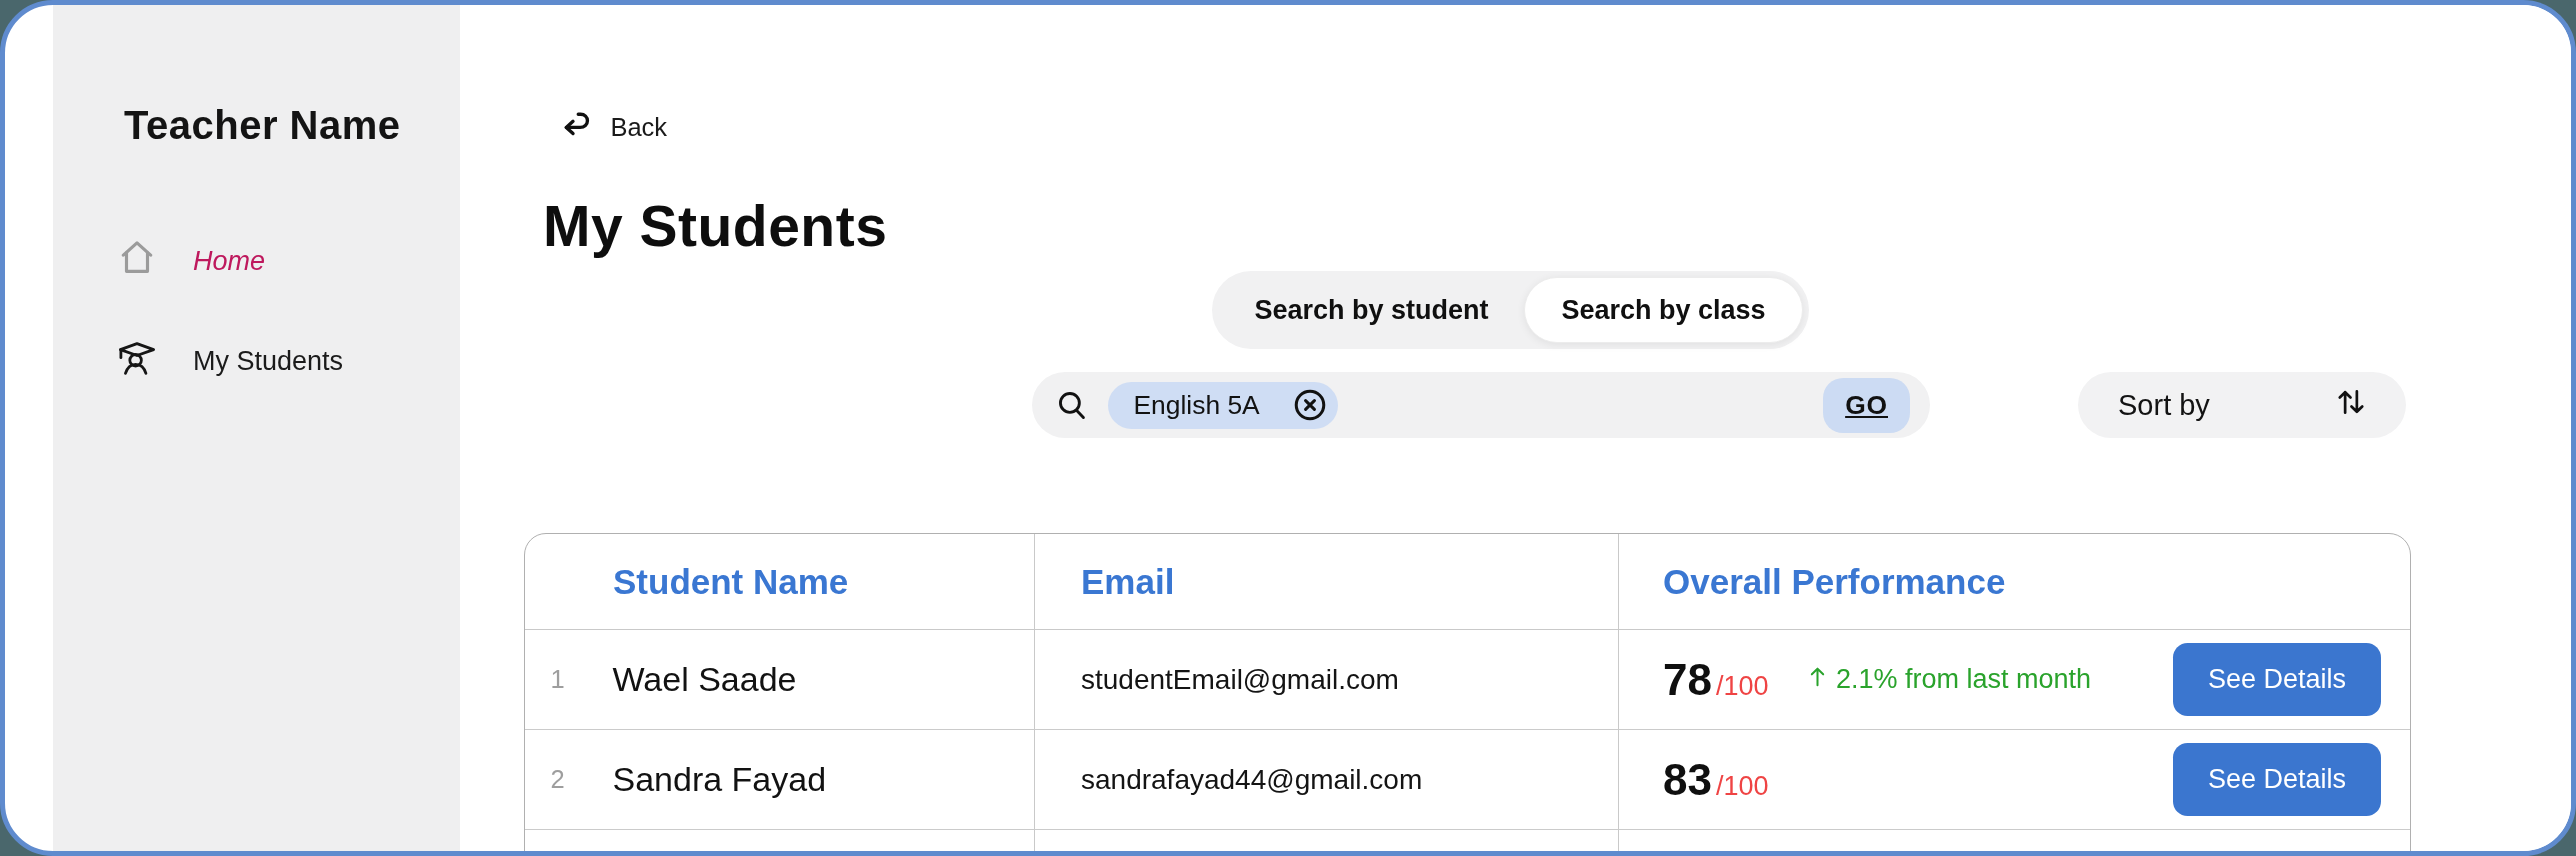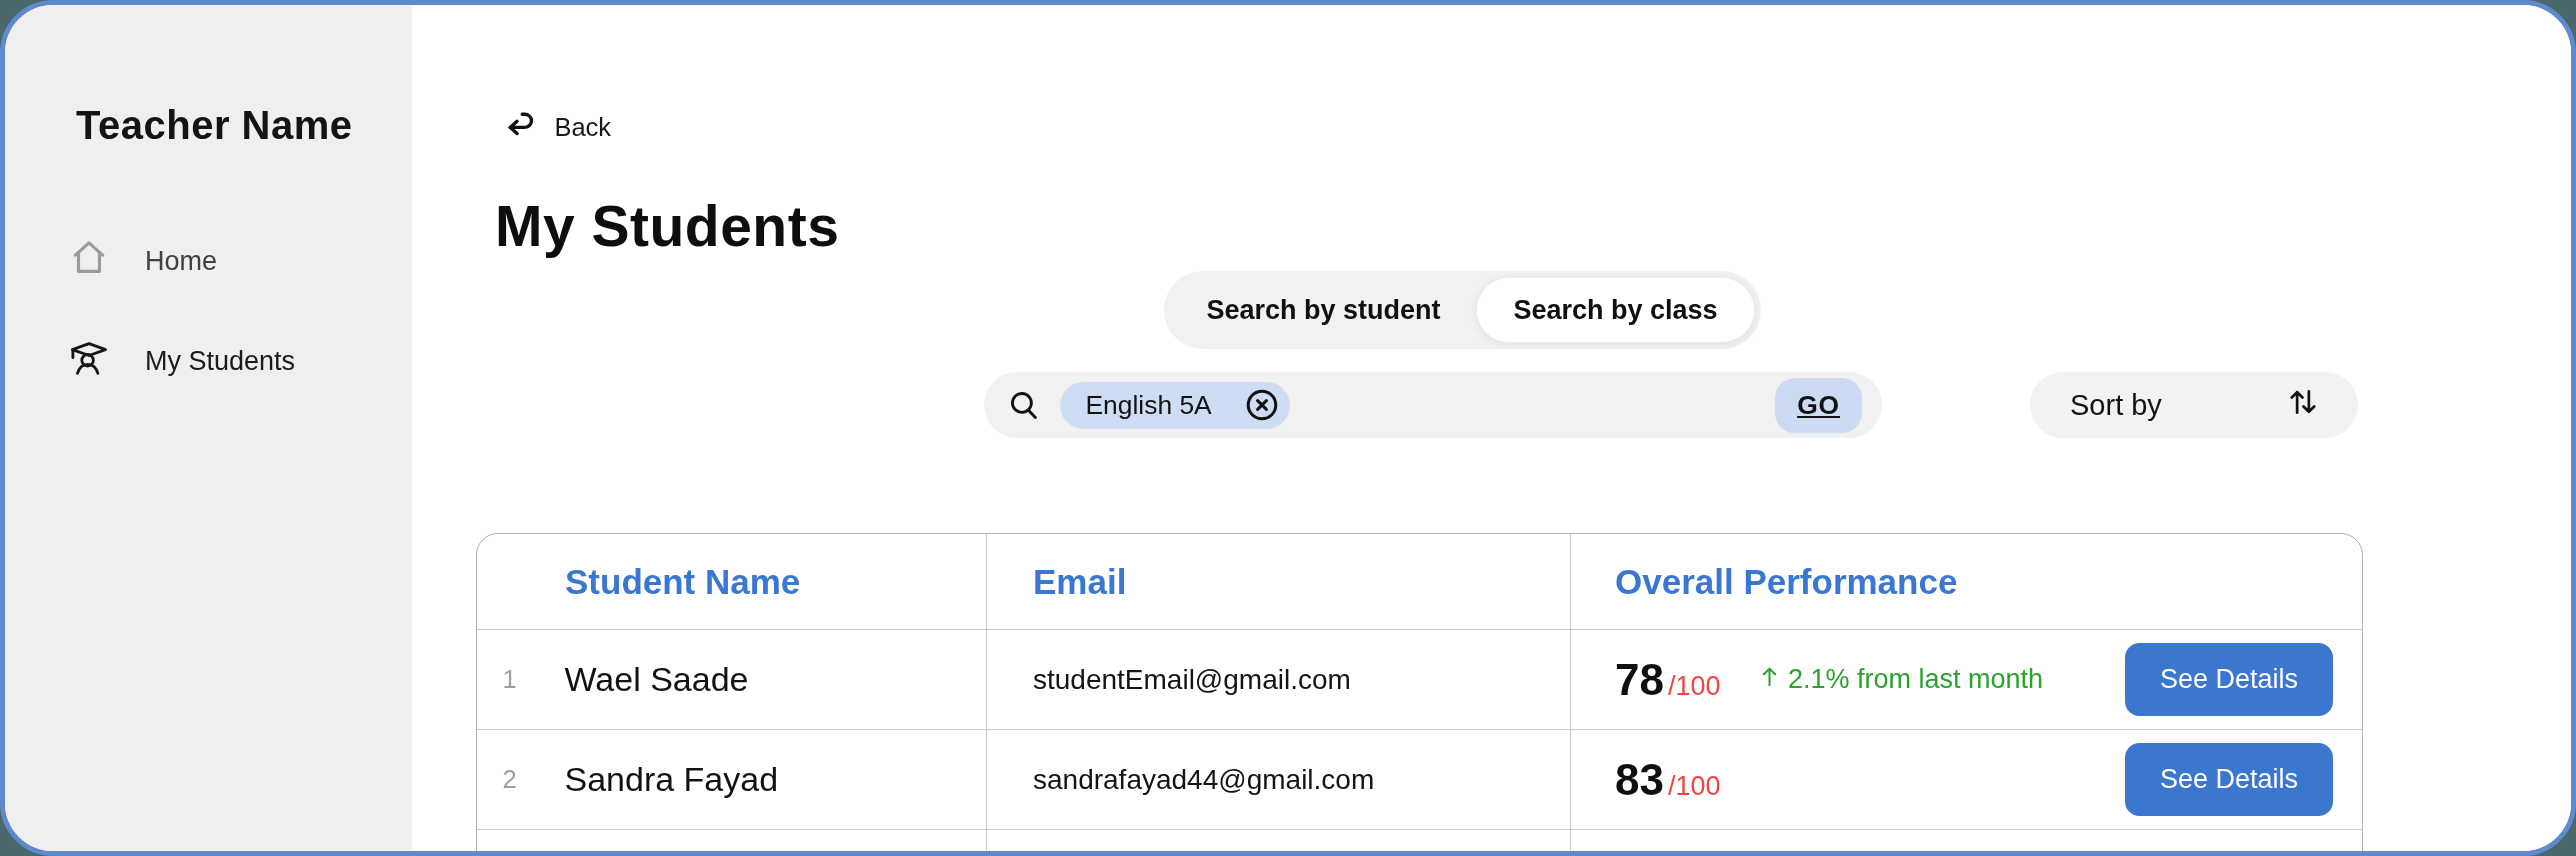--- a/index.html
+++ b/index.html
@@ -15,34 +15,35 @@
     border-radius: 53px;
     background: #ffffff;
     overflow: hidden;
     display: flex;
   }
   
   .sidebar {
     width: 407px; flex: 0 0 407px;
     background: #efeff0;
     position: relative;
+    margin-left: 48px;
   }
   .teacher-name {
     position: absolute; left: 71px; top: 98px;
     font-size: 40px; font-weight: 700; letter-spacing: 0.5px; color: #141414;
   }
   .nav { position: absolute; left: 63px; top: 232px; display: flex; flex-direction: column; gap: 51px; }
   .nav-item { display: flex; align-items: center; gap: 35px; font-size: 27px; cursor: pointer; }
-  .nav-item.inactive { color: #404040; }
+  .nav-item.inactive { color: #be185d; font-style: italic; }
   .nav-item.active { color: #1b1b1b; font-weight: 500; }
   .nav-item svg { width: 42px; height: 42px; }
   
   .main { flex: 1 1 auto; position: relative; background: #ffffff; }
   .back-row {
-    position: absolute; left: 91px; top: 102px;
+    position: absolute; left: 99px; top: 102px;
     display: flex; align-items: center; gap: 16.4px;
     font-size: 25.5px; color: #1a1a1a; cursor: pointer;
   }
   .back-row svg { width: 35px; height: 35px; }
   .page-title {
     position: absolute; left: 83px; top: 188px;
     font-size: 57px; font-weight: 600; color: #0e0e0e; letter-spacing: 0.5px;
   }
   
   .tabs {

